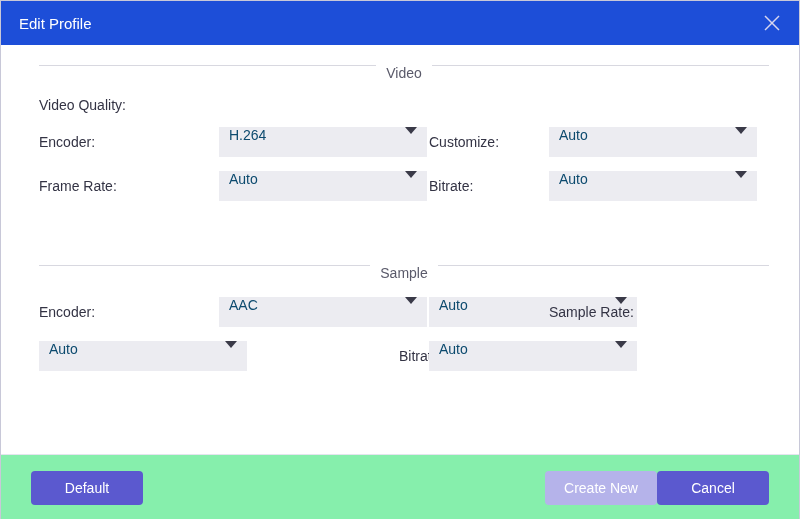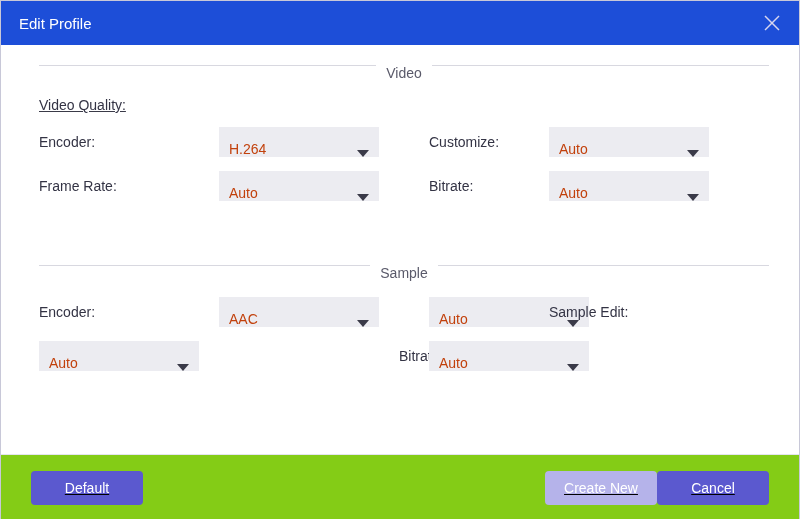--- a/index.html
+++ b/index.html
@@ -51,42 +51,41 @@
     width: 18px; height: 18px; border-radius: 50%;
     border: 2px solid #ff5a2b;
     display: inline-flex; align-items: center; justify-content: center;
   }
   .radio-inner {
     width: 9px; height: 9px; border-radius: 50%; background: #ff5a2b;
     display: none;
   }
   .radio-item.selected .radio-inner { display: block; }
   .select {
-    width: 160px; height: 30px;
+    width: 208px; height: 30px;
     background: #ececf1;
-    display: flex; align-items: flex-end; justify-content: space-between;
+    display: flex; align-items: flex-start; justify-content: space-between;
     padding: 0 10px;
-    color: #c2410c;
+    color: #0c4a6e;
     cursor: pointer;
     font-size: 14px;
   }
   .select .caret {
     width: 0; height: 0;
     border-left: 6px solid transparent;
     border-right: 6px solid transparent;
     border-top: 7px solid #3a3a48;
   }
   .video-block { margin-bottom: 64px; }
   .footer {
     height: 66px;
-    background: #84cc16;
+    background: #86efac;
     border-top: 1px solid #e4e4ee;
     display: flex; align-items: center; justify-content: space-between;
     padding: 0 30px;
-    text-decoration: underline;
   }
   .btn {
     height: 34px; min-width: 112px;
     border-radius: 4px;
     border: none;
     font-size: 14px;
     cursor: pointer;
     color: #ffffff;
     padding: 0 18px;
   }
@@ -110,21 +109,21 @@
   <div class="body">
 
 
     <div class="section-divider">
       <span class="line"></span>
       <span>Video</span>
       <span class="line"></span>
     </div>
 
     <div class="video-block">
-      <div class="form-grid" style="grid-template-columns: 180px 1fr; margin-bottom:14px;text-decoration:underline;">
+      <div class="form-grid" style="grid-template-columns: 180px 1fr; margin-bottom:14px;">
         <div class="label">Video Quality:</div>
       </div>
 
       <div class="form-grid">
         <div class="label">Encoder:</div>
         <div class="select">
           <span>H.264</span>
           <span class="caret"></span>
         </div>
         <div></div>
@@ -159,21 +158,21 @@
       <div class="select">
         <span>AAC</span>
         <span class="caret"></span>
       </div>
       <div></div>
       <div class="select">
         <span>Auto</span>
         <span class="caret"></span>
       </div>
 
-      <div class="label">Sample Edit:</div>
+      <div class="label">Sample Rate:</div>
       <div class="select">
         <span>Auto</span>
         <span class="caret"></span>
       </div>
       <div></div>
       <div class="label">Bitrate:</div>
       <div class="select">
         <span>Auto</span>
         <span class="caret"></span>
       </div>

